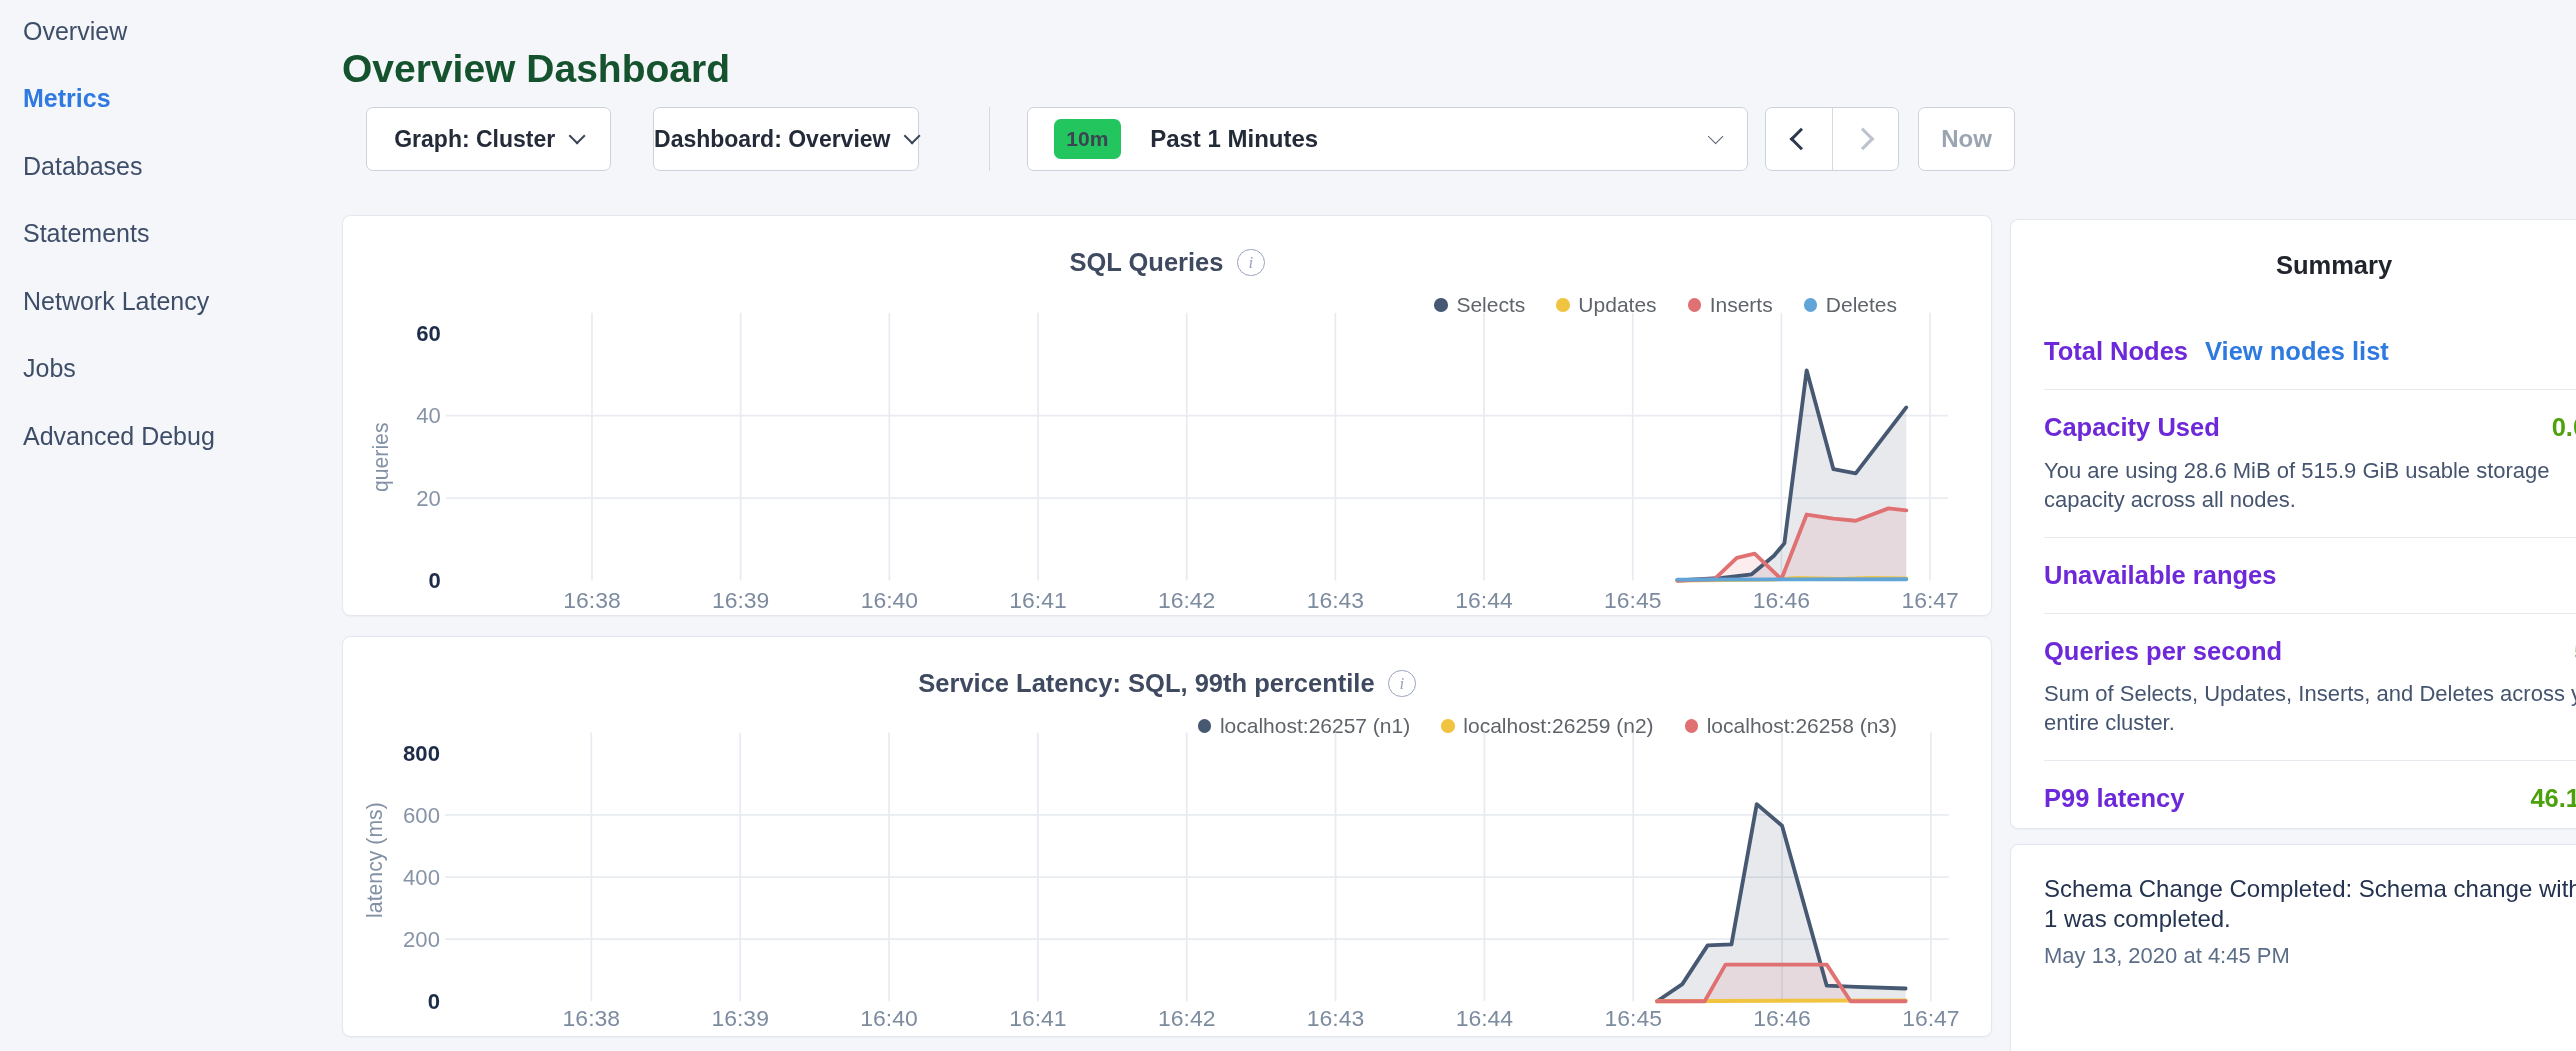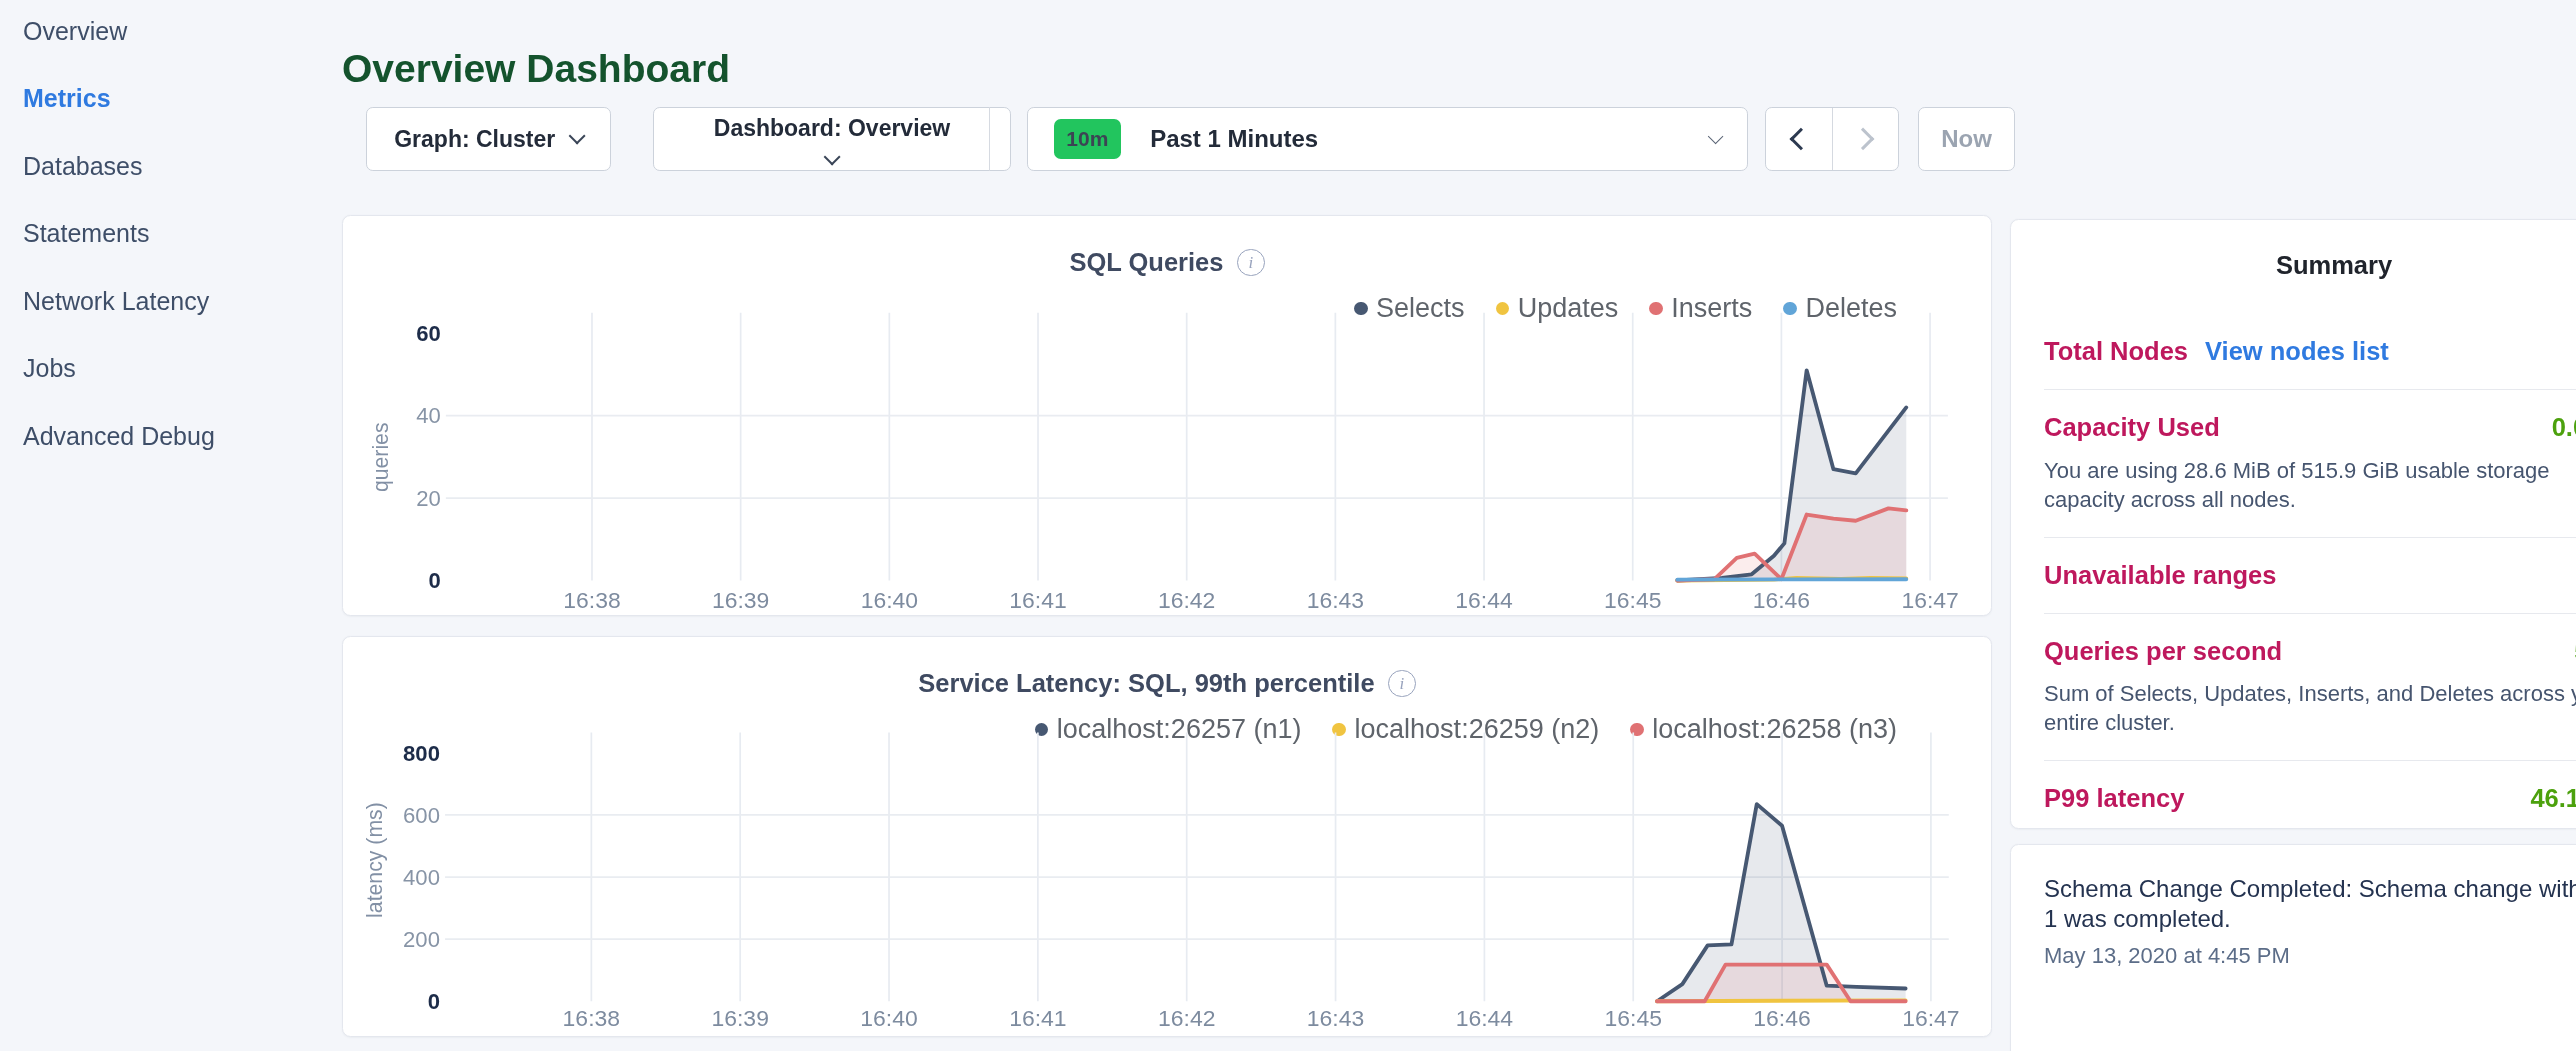--- a/index.html
+++ b/index.html
@@ -10,21 +10,21 @@
   .side-item{margin:0 0 42px 23px;font-size:25px;line-height:25.5px;color:#3e4e68;cursor:pointer;}
   .side-item.active{color:#2f7ae0;font-weight:700;}
   
   .main{position:absolute;left:342px;top:0;width:1650px;height:100%;}
   .page-title{position:absolute;left:0;top:20.4px;font-size:39px;font-weight:700;color:#14532d;}
   
   .ctl{position:absolute;top:107px;height:64px;box-sizing:border-box;background:#fff;
        border:0.9px solid #ccd2db;border-radius:6.8px;display:flex;align-items:center;cursor:pointer;}
   .dd{justify-content:center;gap:15.3px;font-size:23px;font-weight:700;color:#232b39;margin-left:24px;}
   .dd-graph{left:0;width:245px;}
-  .dd-dash{left:287px;width:358px;flex-direction:column;}
+  .dd-dash{left:287px;width:266px;}
   .ctl-divider{position:absolute;top:107px;left:647px;width:0.9px;height:64px;background:#d6dae1;}
   .chev{display:inline-block;width:10.2px;height:10.2px;border-right:2.6px solid #3a4557;
         border-bottom:2.6px solid #3a4557;transform:rotate(45deg);margin-top:-6.8px;}
   .time-sel{left:685px;width:721px;padding:0 25.5px;}
   .time-badge{background:#22c55e;border-radius:6.8px;padding:7.7px 12.8px;font-size:21px;font-weight:700;color:#3c4454;margin-right:29px;}
   .time-label{font-size:24px;font-weight:700;color:#232b39;}
   .time-chev{margin-left:auto;width:10.2px;height:10.2px;border-right:1.7px solid #5b members;border-bottom:1.7px solid #5b6576;border-right:1.7px solid #5b6576;transform:rotate(45deg);margin-top:-5.1px;}
   .pager{left:1423px;width:134px;padding:0;}
   .pager-half{flex:1;height:100%;display:flex;align-items:center;justify-content:center;cursor:pointer;}
   .pager-sep{width:0.9px;height:100%;background:#d5d9e0;}
@@ -37,37 +37,37 @@
   .chart-card{left:0;width:1650px;}
   .chart1{top:215px;height:401px;}
   .chart2{top:636px;height:401px;}
   .chart-title-row{position:absolute;top:32px;left:0;right:0;display:flex;align-items:center;justify-content:center;gap:13.6px;}
   .chart-title{font-size:25.5px;font-weight:700;color:#3f4a61;}
   .info-icon{width:25.5px;height:25.5px;border:1.7px solid #98a3bd;border-radius:50%;color:#98a3bd;font-size:17px;
              display:flex;align-items:center;justify-content:center;font-style:italic;font-family:"Liberation Serif",serif;cursor:pointer;}
   .legend{position:absolute;top:77px;right:94px;display:flex;gap:31px;align-items:center;}
   .legend-item{display:flex;align-items:center;gap:8.5px;cursor:pointer;}
   .legend-dot{width:13.6px;height:13.6px;border-radius:50%;}
-  .legend-label{font-size:27px;color:#5f646b;}
+  .legend-label{font-size:21px;color:#5f646b;}
   .plot{position:absolute;left:0;top:0;}
   svg text{font-family:"Liberation Sans",sans-serif;}
   .ytick{font-size:26px;fill:#8794a6;}
   .ytick.edge{font-size:26px;font-weight:700;fill:#1d2c49;}
   .xtick{font-size:27px;fill:#7d8b9f;}
   .axis-title{font-size:25px;fill:#8290a5;}
   
   .rail-card{left:2010px;width:648px;padding:0 33px;}
   .summary-card{top:219px;height:610px;}
   .events-card{top:844px;height:340px;}
   .rail-title{padding-top:31px;text-align:center;font-size:25.5px;font-weight:700;color:#20242c;}
   .summary-rows{margin-top:34px;}
   .sum-row{padding:23px 0;border-bottom:0.9px solid #e7e9ee;}
   .sum-row:last-child{border-bottom:none;}
   .sum-row-top{display:flex;align-items:baseline;}
-  .sum-label{font-size:25.5px;font-weight:700;color:#be185d;}
+  .sum-label{font-size:25.5px;font-weight:700;color:#6d28d9;}
   .sum-link{font-size:25.5px;font-weight:700;color:#2f7ae0;margin-left:17px;cursor:pointer;}
   .sum-value{margin-left:auto;font-size:25.5px;font-weight:700;color:#4ca10d;}
   .sum-caption{margin-top:13.6px;font-size:22px;line-height:1.32;color:#46556f;}
   .event-item{margin-top:29px;}
   .event-text{font-size:24px;line-height:1.25;color:#243350;}
   .event-time{margin-top:8.5px;font-size:22px;color:#5c6d88;}
 </style>
 </head>
 <body>
 

